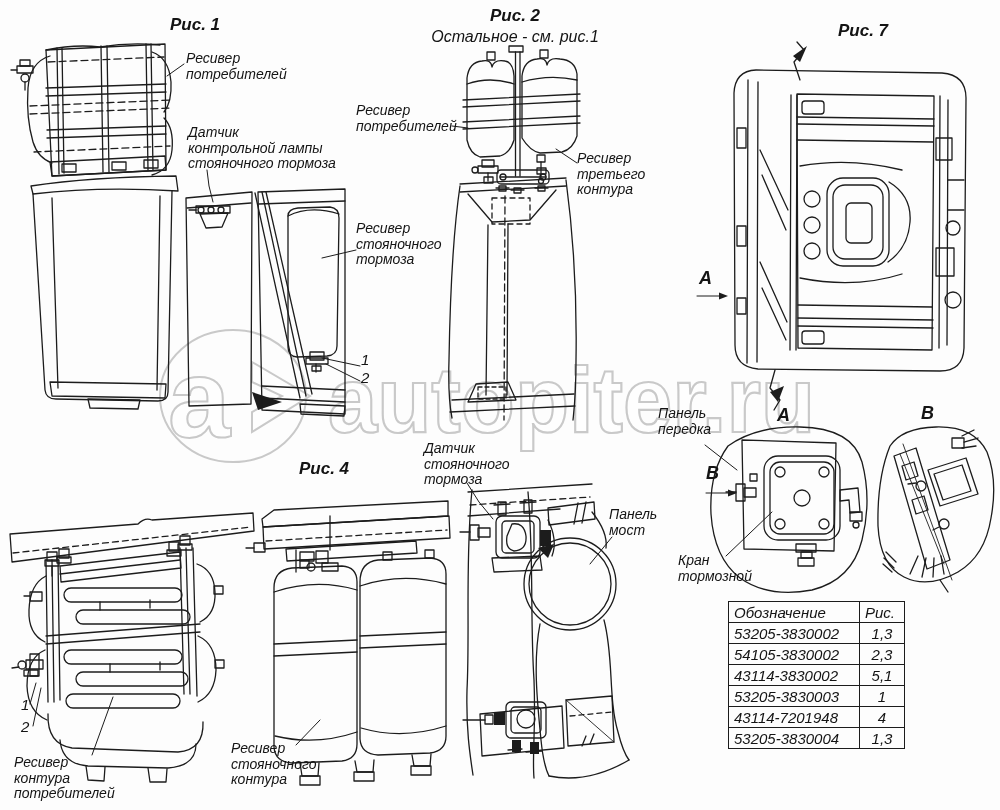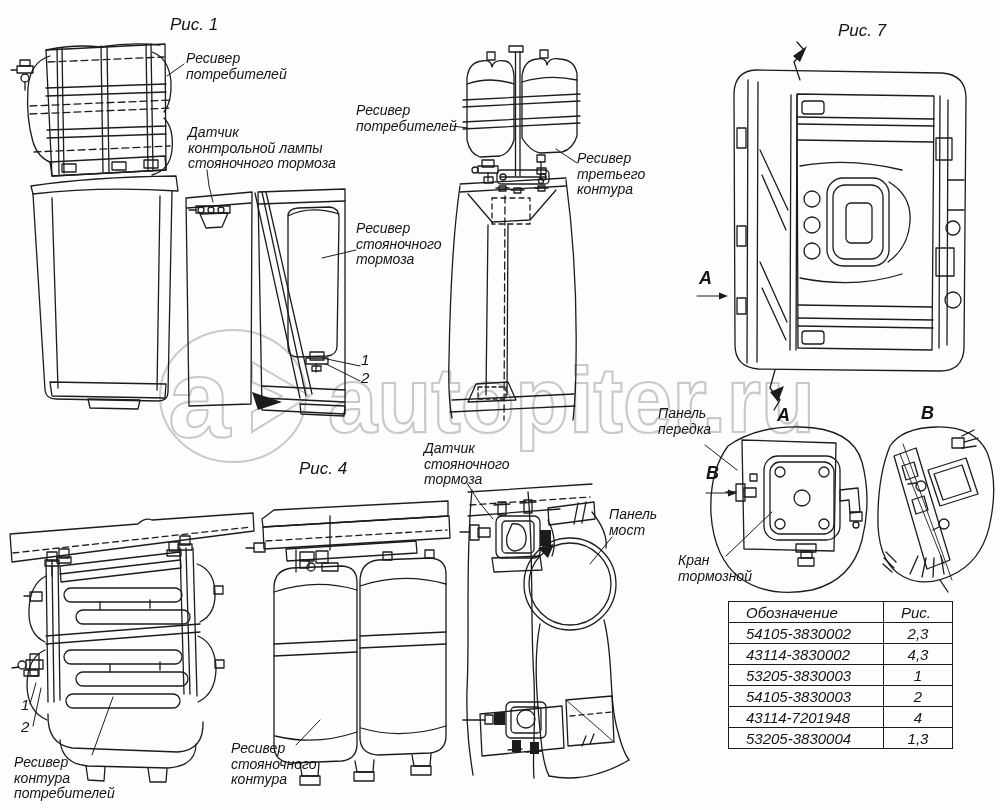--- a/index.html
+++ b/index.html
@@ -1,29 +1,29 @@
 <!DOCTYPE html>
 <html><head>
 <meta charset="utf-8">
 <style>
   html,body{margin:0;padding:0;background:#fff;}
   #page{position:relative;width:1000px;height:810px;background:#fdfdfd;overflow:hidden;
         font-family:"Liberation Sans",sans-serif;}
   #art{position:absolute;left:0;top:0;}
   .lbl{position:absolute;font:italic 14px/15.5px "Liberation Sans",sans-serif;color:#141414;
        white-space:pre-line;}
-  .cap{font-size:17px;font-weight:normal;}
+  .cap{font-size:17px;font-weight:bold;}
   .letter{font-size:18px;font-weight:bold;}
   .num{font-size:15px;}
   .fig2cap{position:absolute;left:392px;top:6px;width:246px;text-align:center;color:#141414;}
   .fig2cap .l1{font:italic bold 17px "Liberation Sans",sans-serif;}
   .fig2cap .l2{font:italic 16px "Liberation Sans",sans-serif;margin-top:2px;}
   table.parts{position:absolute;left:728px;top:601px;border-collapse:collapse;
        font:italic 15px "Liberation Sans",sans-serif;color:#141414;background:#fdfdfd;}
-  table.parts th,table.parts td{border:1.7px solid #1c1c1c;height:20px;padding:0 17px;
+  table.parts th,table.parts td{border:1.7px solid #1c1c1c;height:20px;padding:0 5px;
        font-weight:normal;}
   table.parts th{text-align:left;}
   .colcode{width:120px;}
   .colfig{width:34px;text-align:center;}
   table.parts td.colfig{text-align:center;}
 </style>
 </head>
 <body>
 
 <div id="page">
@@ -398,20 +398,24 @@
       <line x1="697" y1="296" x2="724" y2="296"></line>
       <path d="M728,296 L719,292.5 L719,299.5 Z" fill="#1c1c1c" stroke="none"></path>
       <line x1="706" y1="493" x2="733" y2="493"></line>
       <path d="M737,493 L728,489.5 L728,496.5 Z" fill="#1c1c1c" stroke="none"></path>
     </g>
   </g>
 </svg>
 
   <div class="lbl cap" style="left:170px;top:17px">Рис. 1</div>
 
+  <div class="fig2cap">
+    <div class="l1">Рис. 2</div>
+    <div class="l2">Остальное - см. рис.1</div>
+  </div>
 
   <div class="lbl cap" style="left:838px;top:23px">Рис. 7</div>
   <div class="lbl cap" style="left:299px;top:461px">Рис. 4</div>
 
   <div class="lbl" style="left:186px;top:51px">Ресивер
 потребителей</div>
   <div class="lbl" style="left:188px;top:125px">Датчик
 контрольной лампы
 стояночного тормоза</div>
   <div class="lbl" style="left:356px;top:221px">Ресивер
@@ -452,36 +456,36 @@
 
   <table class="parts">
     <thead>
       <tr>
         <th class="colcode">Обозначение</th>
         <th class="colfig">Рис.</th>
       </tr>
     </thead>
     <tbody>
       <tr>
+        <td class="colcode">53205-3830002</td>
+        <td class="colfig">1,3</td>
+      </tr>
+      <tr>
         <td class="colcode">54105-3830002</td>
         <td class="colfig">2,3</td>
       </tr>
       <tr>
         <td class="colcode">43114-3830002</td>
-        <td class="colfig">4,3</td>
+        <td class="colfig">5,1</td>
       </tr>
       <tr>
         <td class="colcode">53205-3830003</td>
         <td class="colfig">1</td>
       </tr>
       <tr>
-        <td class="colcode">54105-3830003</td>
-        <td class="colfig">2</td>
-      </tr>
-      <tr>
         <td class="colcode">43114-7201948</td>
         <td class="colfig">4</td>
       </tr>
       <tr>
         <td class="colcode">53205-3830004</td>
         <td class="colfig">1,3</td>
       </tr>
     </tbody>
   </table>
 

